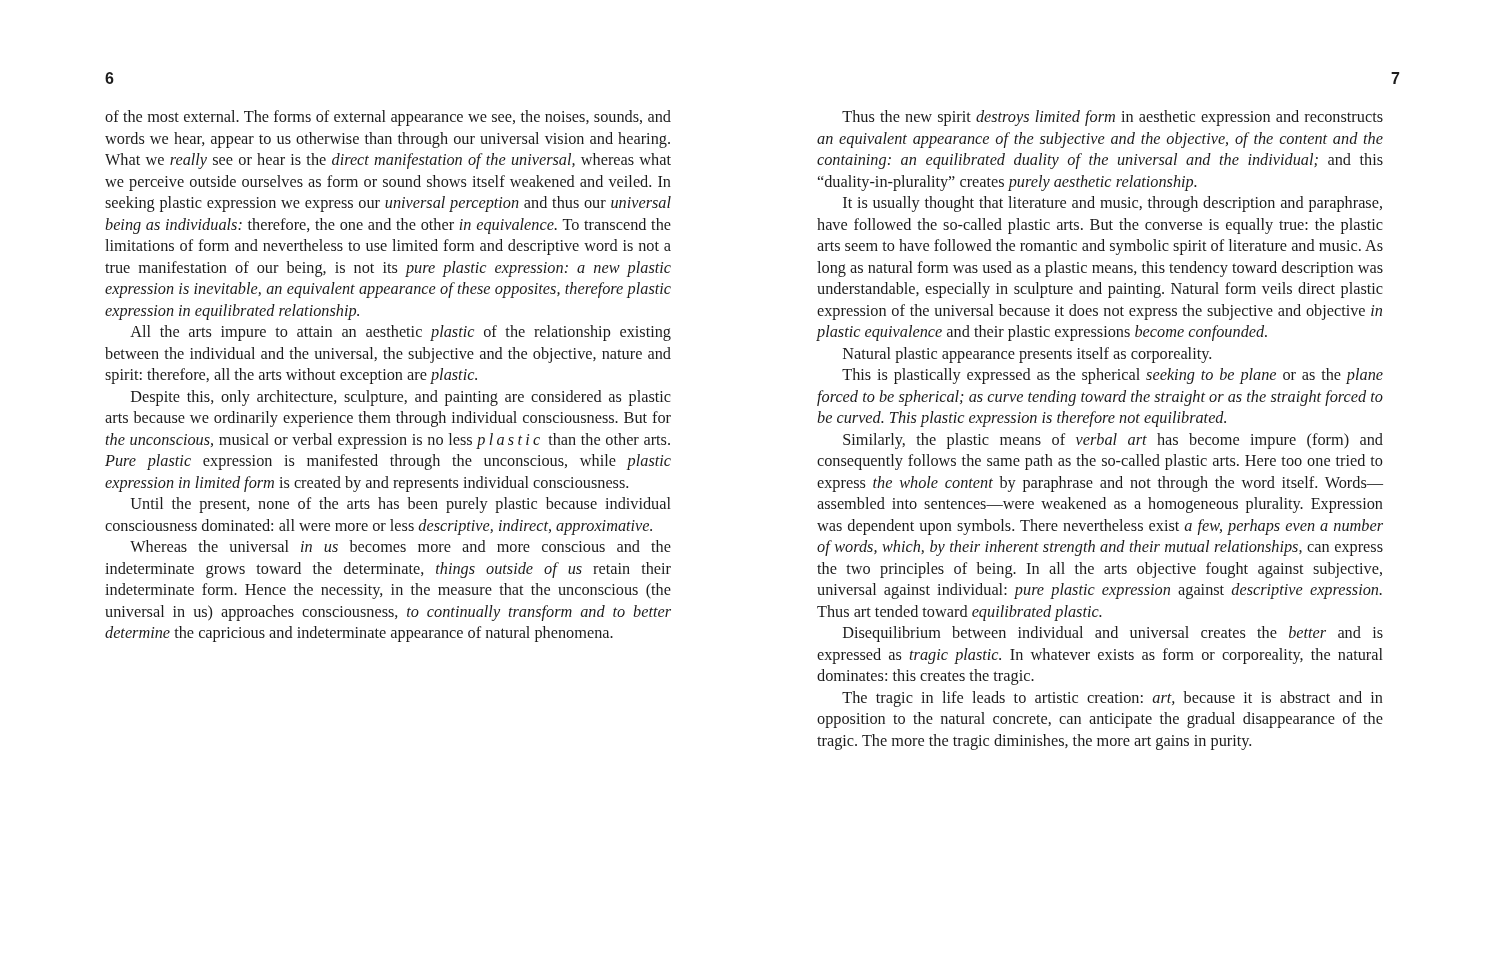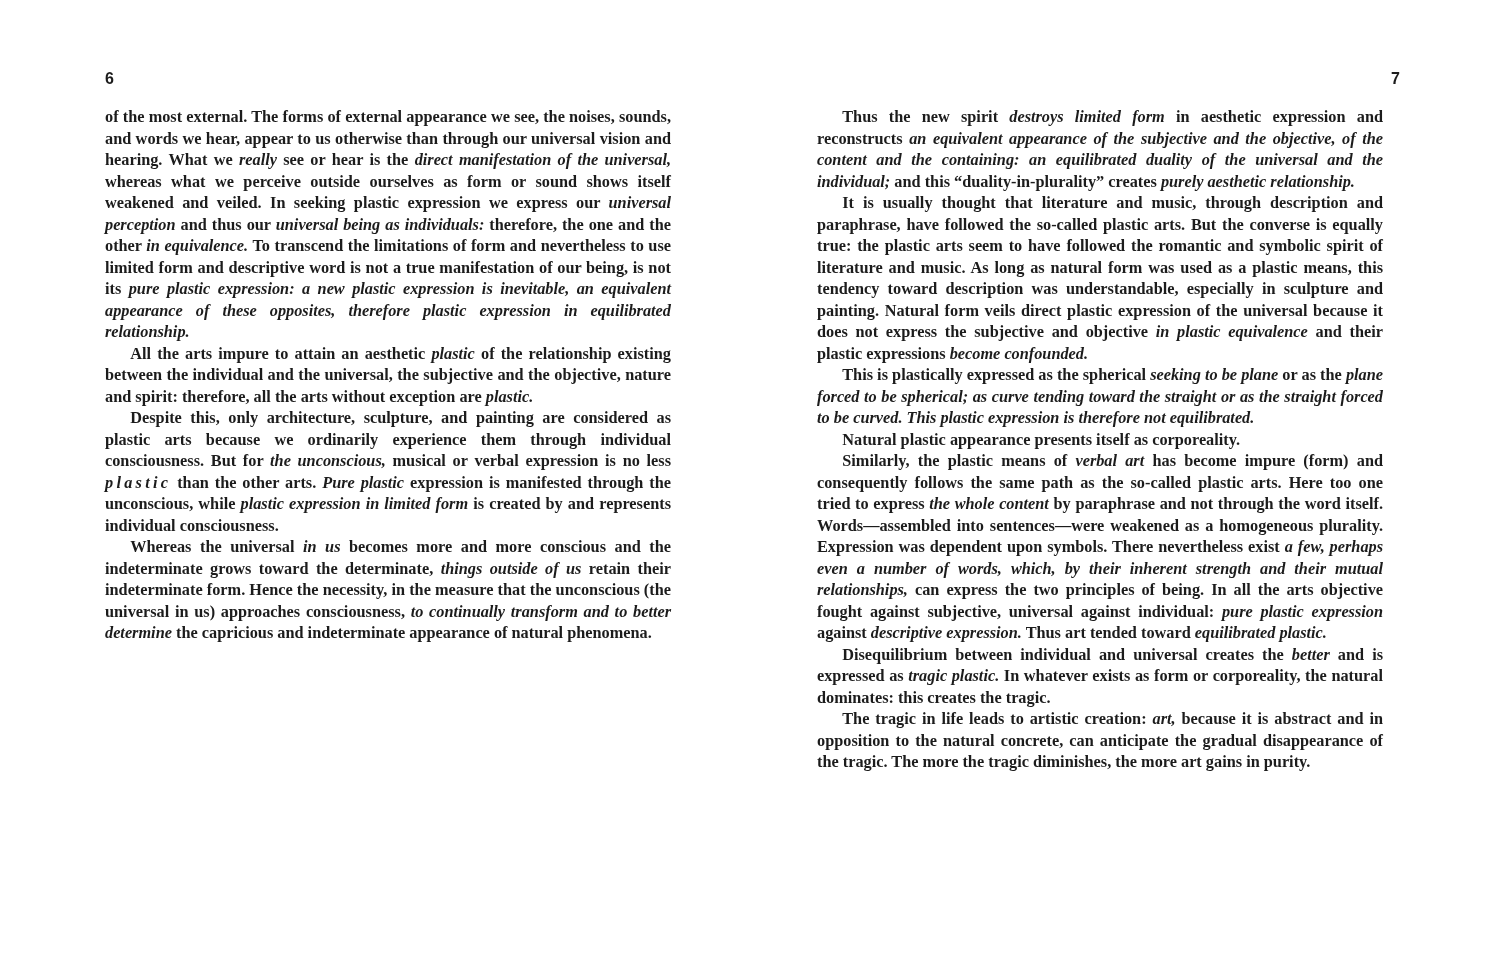--- a/index.html
+++ b/index.html
@@ -19,43 +19,44 @@
   }
   .page-left .page-number { left: 105px; }
   .page-right .page-number { right: 100px; }
   .page-text {
     position: absolute; top: 106px;
     font-size: 16.3px; line-height: 21.5px;
     text-align: justify;
   }
   .page-left .page-text { left: 105px; width: 566px; }
   .page-right .page-text { left: 67px; width: 566px; }
-  .para { text-align: justify; font-weight: bold; }
+  .para { text-align: justify; }
   .para.indent { text-indent: 1.55em; }
   .it { font-style: italic; }
   .ls { letter-spacing: 0.2em; }
 </style>
 </head>
 <body>
 
 <div class="spread">
   <div class="page page-left">
     <div class="page-number">6</div>
     <div class="page-text">
         <p class="para"><span class="">of the most external. The forms of external appearance we see, the noises, sounds, and words we hear, appear to us otherwise than through our universal vision and hearing. What we </span><span class="it">really</span><span class=""> see or hear is the </span><span class="it">direct manifestation of the universal,</span><span class=""> whereas what we perceive outside ourselves as form or sound shows itself weakened and veiled. In seeking plastic expression we express our </span><span class="it">universal perception</span><span class=""> and thus our </span><span class="it">universal being as individuals:</span><span class=""> therefore, the one and the other </span><span class="it">in equivalence.</span><span class=""> To transcend the limitations of form and nevertheless to use limited form and descriptive word is not a true manifestation of our being, is not its </span><span class="it">pure plastic expression: a new plastic expression is inevitable, an equivalent appearance of these opposites, therefore plastic expression in equilibrated relationship.</span></p>
         <p class="para indent"><span class="">All the arts impure to attain an aesthetic </span><span class="it">plastic</span><span class=""> of the relationship existing between the individual and the universal, the subjective and the objective, nature and spirit: therefore, all the arts without exception are </span><span class="it">plastic.</span></p>
         <p class="para indent"><span class="">Despite this, only architecture, sculpture, and painting are considered as plastic arts because we ordinarily experience them through individual consciousness. But for </span><span class="it">the unconscious,</span><span class=""> musical or verbal expression is no less </span><span class="it ls">plastic</span><span class=""> than the other arts. </span><span class="it">Pure plastic</span><span class=""> expression is manifested through the unconscious, while </span><span class="it">plastic expression in limited form</span><span class=""> is created by and represents individual consciousness.</span></p>
+        <p class="para indent"><span class="">Until the present, none of the arts has been purely plastic because individual consciousness dominated: all were more or less </span><span class="it">descriptive, indirect, approximative.</span></p>
         <p class="para indent"><span class="">Whereas the universal </span><span class="it">in us</span><span class=""> becomes more and more conscious and the indeterminate grows toward the determinate, </span><span class="it">things outside of us</span><span class=""> retain their indeterminate form. Hence the necessity, in the measure that the unconscious (the universal in us) approaches consciousness, </span><span class="it">to continually transform and to better determine</span><span class=""> the capricious and indeterminate appearance of natural phenomena.</span></p>
       </div>
   </div>
   <div class="page page-right">
     <div class="page-number">7</div>
     <div class="page-text">
         <p class="para indent"><span class="">Thus the new spirit </span><span class="it">destroys limited form</span><span class=""> in aesthetic expression and reconstructs </span><span class="it">an equivalent appearance of the subjective and the objective, of the content and the containing: an equilibrated duality of the universal and the individual;</span><span class=""> and this “duality-in-plurality” creates </span><span class="it">purely aesthetic relationship.</span></p>
         <p class="para indent"><span class="">It is usually thought that literature and music, through description and paraphrase, have followed the so-called plastic arts. But the converse is equally true: the plastic arts seem to have followed the romantic and symbolic spirit of literature and music. As long as natural form was used as a plastic means, this tendency toward description was understandable, especially in sculpture and painting. Natural form veils direct plastic expression of the universal because it does not express the subjective and objective </span><span class="it">in plastic equivalence</span><span class=""> and their plastic expressions </span><span class="it">become confounded.</span></p>
+        <p class="para indent"><span class="">Natural plastic appearance presents itself as corporeality.</span></p>
         <p class="para indent"><span class="">This is plastically expressed as the spherical </span><span class="it">seeking to be plane</span><span class=""> or as the </span><span class="it">plane forced to be spherical; as curve tending toward the straight or as the straight forced to be curved. This plastic expression is therefore not equilibrated.</span></p>
-        <p class="para indent"><span class="">Natural plastic appearance presents itself as corporeality.</span></p>
         <p class="para indent"><span class="">Similarly, the plastic means of </span><span class="it">verbal art</span><span class=""> has become impure (form) and consequently follows the same path as the so-called plastic arts. Here too one tried to express </span><span class="it">the whole content</span><span class=""> by paraphrase and not through the word itself. Words—assembled into sentences—were weakened as a homogeneous plurality. Expression was dependent upon symbols. There nevertheless exist </span><span class="it">a few, perhaps even a number of words, which, by their inherent strength and their mutual relationships,</span><span class=""> can express the two principles of being. In all the arts objective fought against subjective, universal against individual: </span><span class="it">pure plastic expression</span><span class=""> against </span><span class="it">descriptive expression.</span><span class=""> Thus art tended toward </span><span class="it">equilibrated plastic.</span></p>
         <p class="para indent"><span class="">Disequilibrium between individual and universal creates the </span><span class="it">better</span><span class=""> and is expressed as </span><span class="it">tragic plastic.</span><span class=""> In whatever exists as form or corporeality, the natural dominates: this creates the tragic.</span></p>
         <p class="para indent"><span class="">The tragic in life leads to artistic creation: </span><span class="it">art,</span><span class=""> because it is abstract and in opposition to the natural concrete, can anticipate the gradual disappearance of the tragic. The more the tragic diminishes, the more art gains in purity.</span></p>
       </div>
   </div>
 </div>
 
 </body></html>

